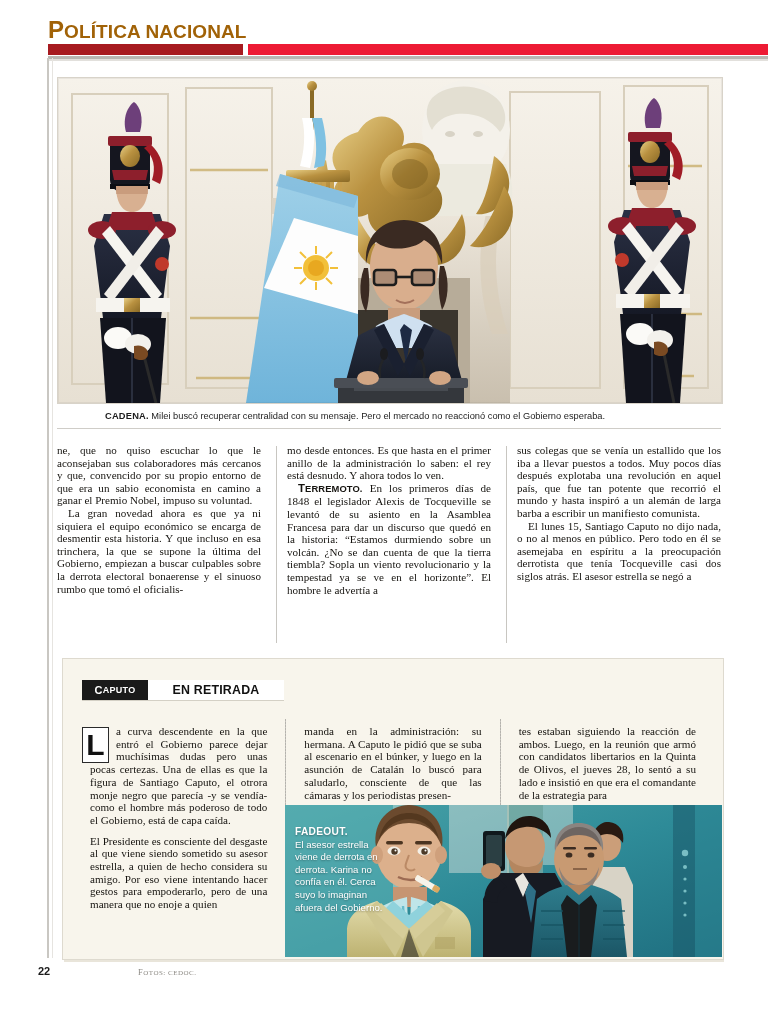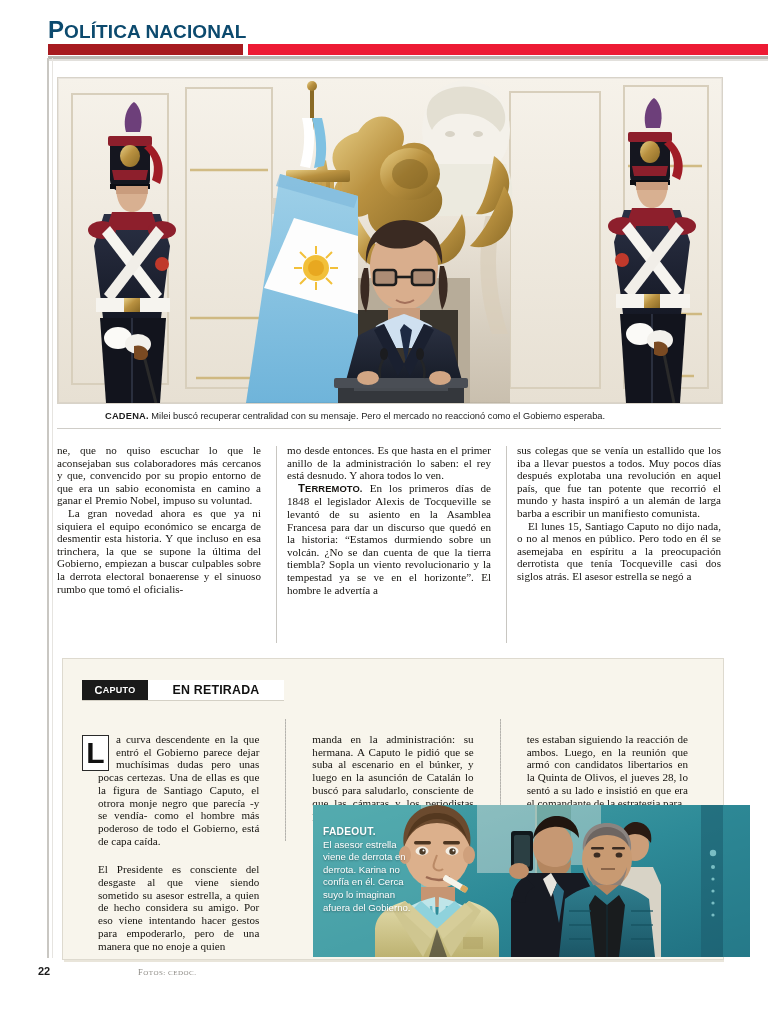--- a/index.html
+++ b/index.html
@@ -14,21 +14,21 @@
   
   .page{position:absolute;inset:0;}
 
   
   .masthead{position:absolute;left:48px;top:18px;right:0;height:42px;}
   .kicker{
     font-family:"Liberation Sans", sans-serif;
     font-weight:bold;
     font-size:19px;
     letter-spacing:.1px;
-    color:#0c4a6e;
+    color:#a16207;
     line-height:1;
     white-space:nowrap;
   }
   .kicker .cap{font-size:24px;}
   .rule-row{position:absolute;left:0;top:26px;right:0;height:11px;}
   .rule-dark{position:absolute;left:0;top:0;width:195px;height:11px;background:#a71b20;}
   .rule-bright{position:absolute;left:200px;top:0;right:0;height:11px;background:#ed1b34;}
   .rule-grey{position:absolute;left:0;top:12px;right:0;height:3px;background:#b9b7b2;}
   .rule-grey2{position:absolute;left:0;top:15px;right:0;height:2px;background:#e2e0dc;}
 
@@ -108,32 +108,32 @@
   .bcol + .bcol::before{
     content:"";position:absolute;left:0;top:2px;height:122px;width:1px;
     background:#c8c6c1;
     background-image:linear-gradient(#b5b3ad 55%, transparent 0);
     background-size:1px 3px;
   }
   .boxtext{
     font-family:"Liberation Serif", serif;
     font-size:11.1px;line-height:12.7px;text-align:justify;color:#15130f;
   }
-  .boxtext p{margin:16px;}
+  .boxtext p{margin:8px;}
   .dropcap{
     float:left;width:25px;height:34px;margin:2px 7px 0 0;
     border:1px solid #2a2a2a;background:#ffffff;
     font-family:"Liberation Sans", sans-serif;font-weight:bold;
     font-size:30px;line-height:33px;text-align:center;color:#111;
   }
 
   
   .photo2{
     position:absolute;left:285px;top:805px;width:437px;height:152px;
-    overflow:hidden;background:#2b7f8d;margin-left:28px;
+    overflow:hidden;background:#2b7f8d;
   }
   .photo2 svg{display:block;width:100%;height:100%;}
   .fadeout{
     position:absolute;left:10px;top:21px;width:96px;
     font-family:"Liberation Sans", sans-serif;
     font-size:9.6px;line-height:12.6px;color:#ffffff;
     text-shadow:0 1px 2px rgba(0,0,0,.35);
   }
   .fadeout b{display:block;font-size:10.2px;letter-spacing:.3px;}
 

